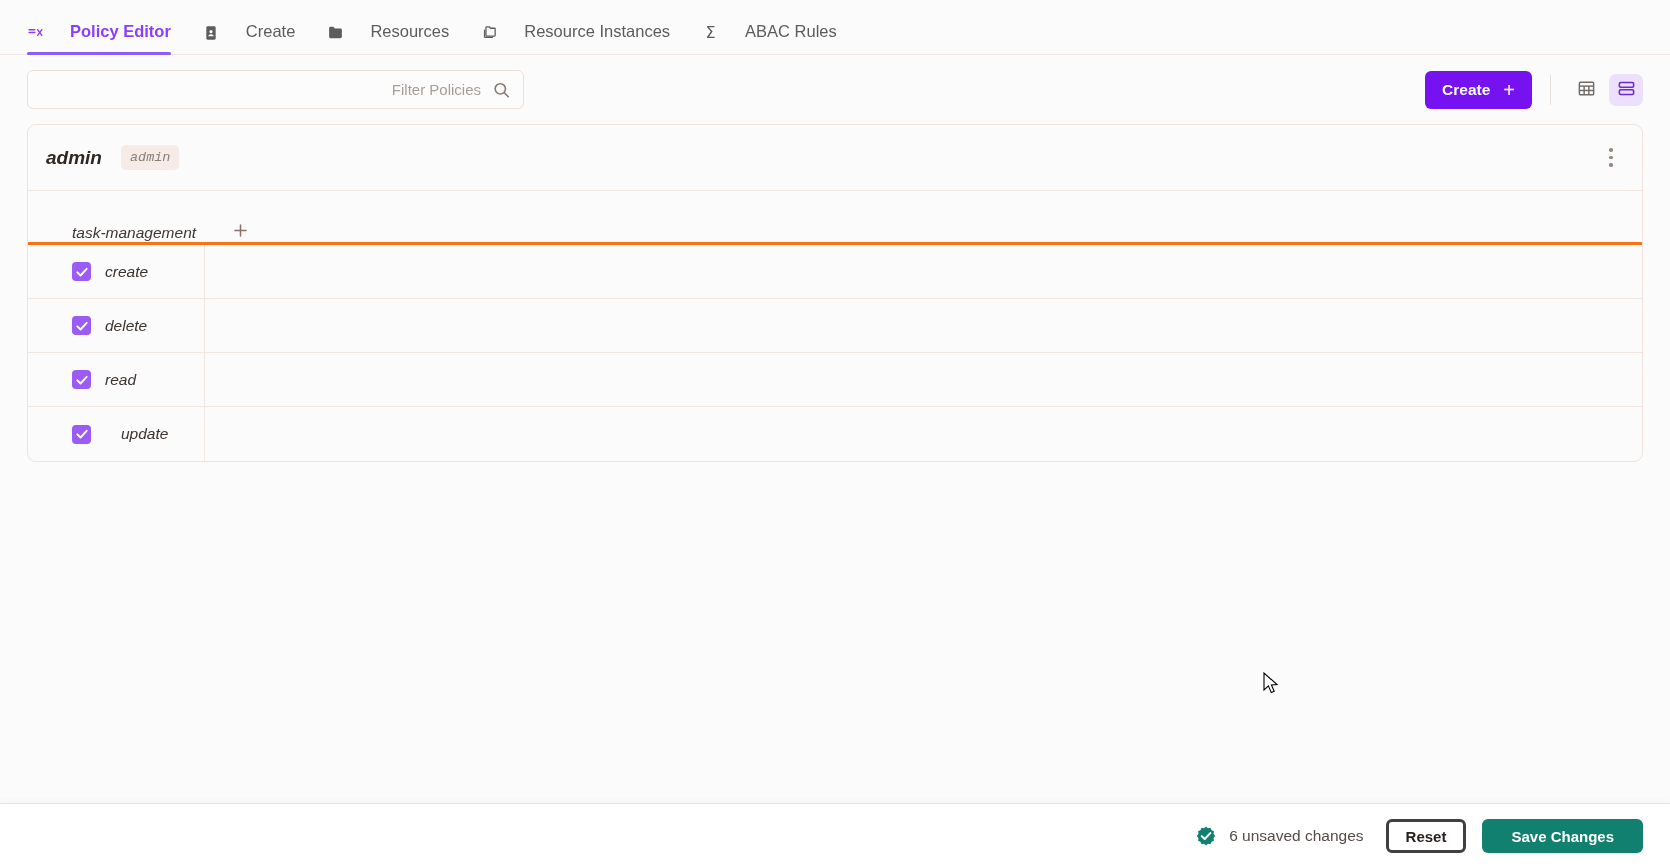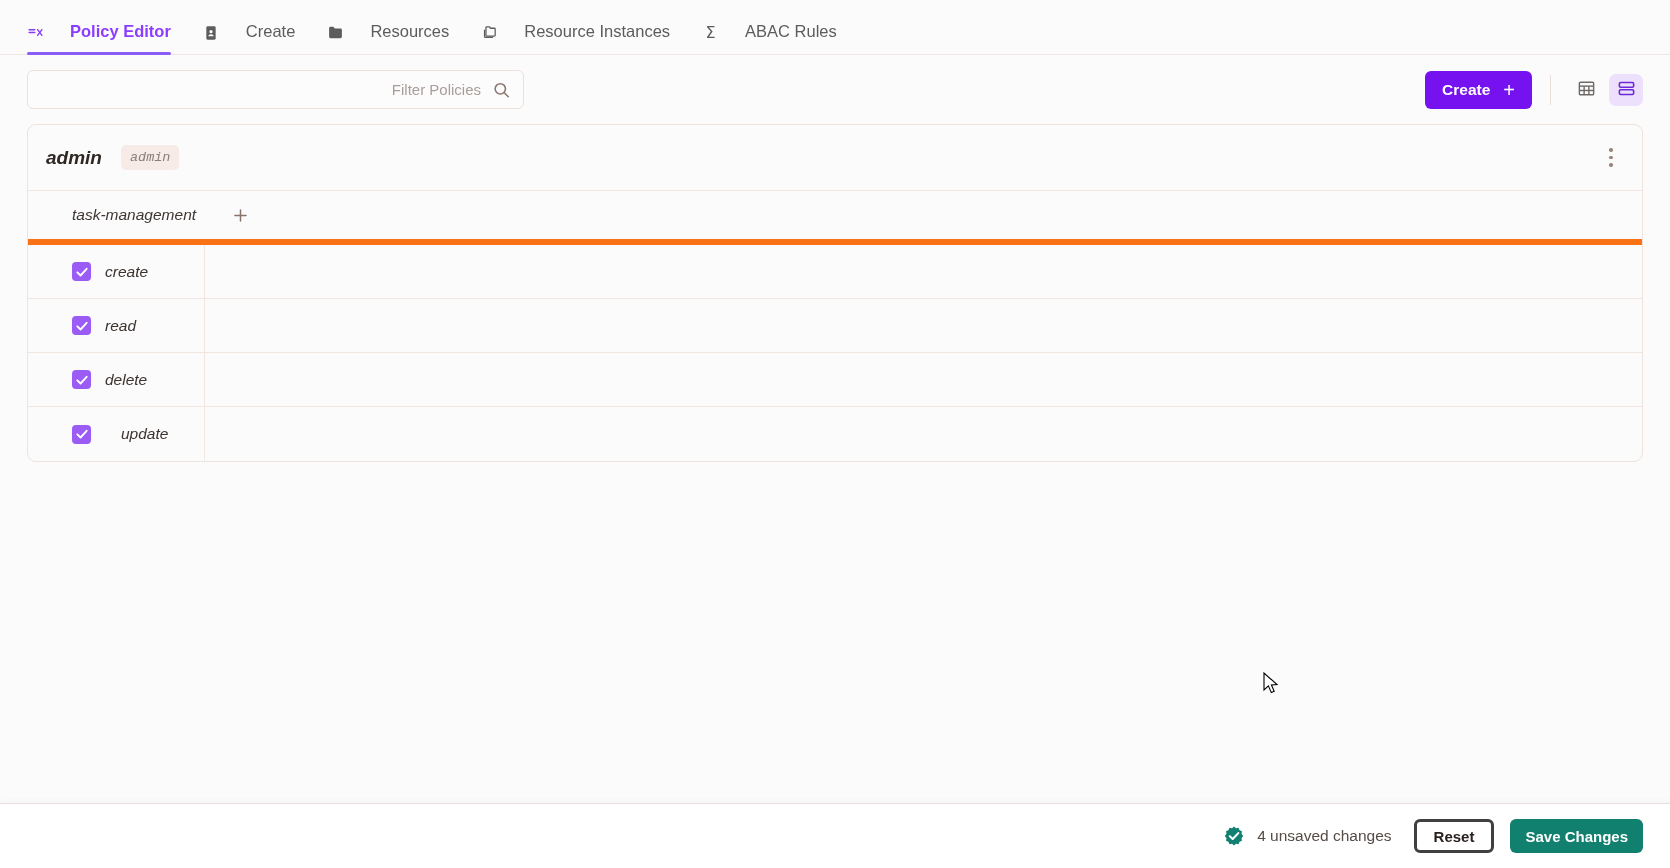--- a/index.html
+++ b/index.html
@@ -174,23 +174,23 @@
     background: transparent; border: none;
   }
   .kebab i {
     width: 3.5px; height: 3.5px; border-radius: 50%;
     background: #9a857e; display: block;
   }
 
   .resource-row {
     height: 54px;
     display: flex;
-    align-items: center;
+    align-items: flex-end;
     padding-left: 44px;
-    border-bottom: 6px solid #f97316;
+    border-bottom: 3px solid #f97316;
   }
   .resource-name {
     font-size: 15.5px;
     color: #3e3633;
   }
   .add-action {
     margin-left: 32px;
     width: 24px; height: 24px;
     display: flex; align-items: center; justify-content: center;
     color: #8a726a;
@@ -255,21 +255,21 @@
     border-radius: 6px;
     background: #fff;
     color: #29211e;
     font-size: 15px;
     font-weight: bold;
     font-family: "Liberation Sans", sans-serif;
     cursor: pointer;
   }
   .btn-save {
     height: 34px;
-    padding: 0 15px;
+    padding: 0 29px;
     border: none;
     border-radius: 6px;
     background: #12806f;
     color: #fff;
     font-size: 15px;
     font-weight: bold;
     font-family: "Liberation Sans", sans-serif;
     cursor: pointer;
   }
 
@@ -419,33 +419,33 @@
         <div class="perm-value-cell"></div>
       </div>
 
       <div class="perm-row">
         <div class="perm-label-cell">
           <span class="cb">
             <svg viewBox="0 0 24 24" fill="none" stroke="currentColor" stroke-width="3.2" stroke-linecap="round" stroke-linejoin="round">
                 <polyline points="4,12.5 9.5,18 20,6.5"></polyline>
               </svg>
           </span>
-          <span class="perm-name">read</span>
+          <span class="perm-name">delete</span>
         </div>
         <div class="perm-value-cell"></div>
       </div>
 
       <div class="perm-row">
         <div class="perm-label-cell">
           <span class="cb">
             <svg viewBox="0 0 24 24" fill="none" stroke="currentColor" stroke-width="3.2" stroke-linecap="round" stroke-linejoin="round">
                 <polyline points="4,12.5 9.5,18 20,6.5"></polyline>
               </svg>
           </span>
-          <span class="perm-name">delete</span>
+          <span class="perm-name">read</span>
         </div>
         <div class="perm-value-cell"></div>
       </div>
 
       <div class="perm-row">
         <div class="perm-label-cell">
           <span class="cb">
             <svg viewBox="0 0 24 24" fill="none" stroke="currentColor" stroke-width="3.2" stroke-linecap="round" stroke-linejoin="round">
                 <polyline points="4,12.5 9.5,18 20,6.5"></polyline>
               </svg>
@@ -464,19 +464,19 @@
   </div>
 
   <div class="bottombar">
     <div class="unsaved">
       <span class="badge-check">
         <svg viewBox="0 0 24 24" width="22" height="22" fill="currentColor">
           <path d="M12 1.6l2.1 1.9 2.8-.5 1.2 2.6 2.6 1.2-.5 2.8L22 12l-1.8 2.4.5 2.8-2.6 1.2-1.2 2.6-2.8-.5L12 22.4l-2.1-1.9-2.8.5-1.2-2.6-2.6-1.2.5-2.8L2 12l1.8-2.4-.5-2.8 2.6-1.2 1.2-2.6 2.8.5z"></path>
           <polyline points="7.4,12.2 10.6,15.3 16.7,8.8" fill="none" stroke="#ffffff" stroke-width="2.2" stroke-linecap="round" stroke-linejoin="round"></polyline>
         </svg>
       </span>
-      <span class="unsaved-text">4 unsaved changes</span>
+      <span class="unsaved-text">6 unsaved changes</span>
     </div>
     <button class="btn-reset">Reset</button>
     <button class="btn-save">Save Changes</button>
   </div>
 
 </div>
 
 </body></html>

